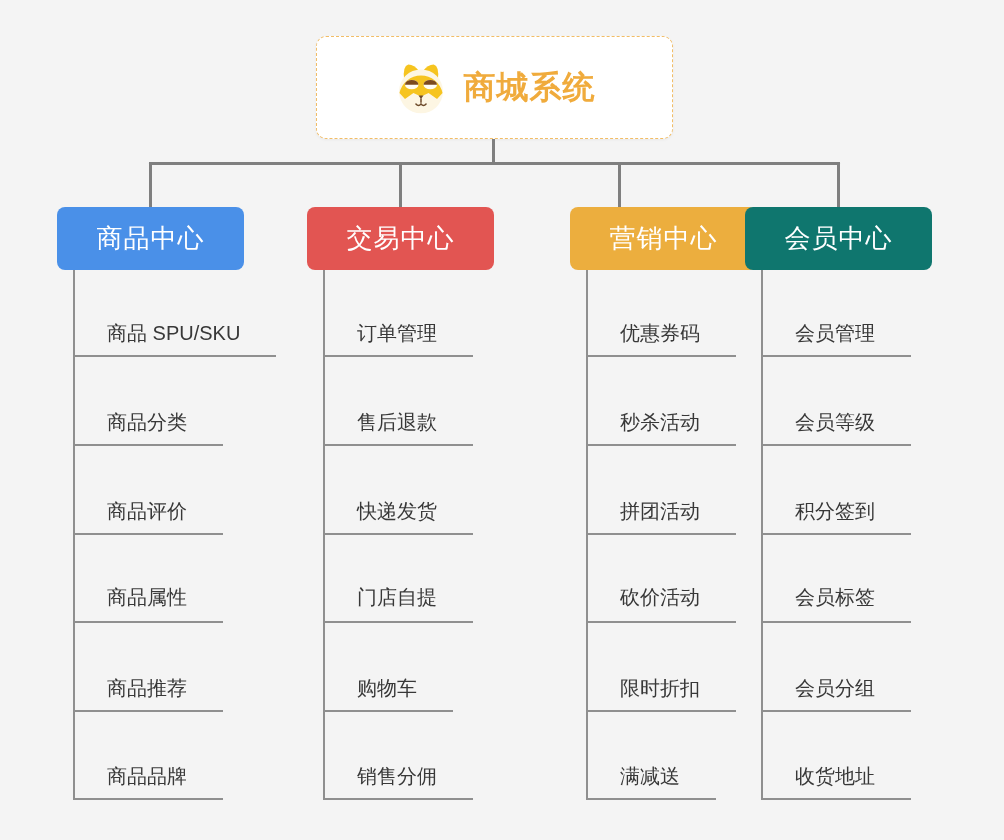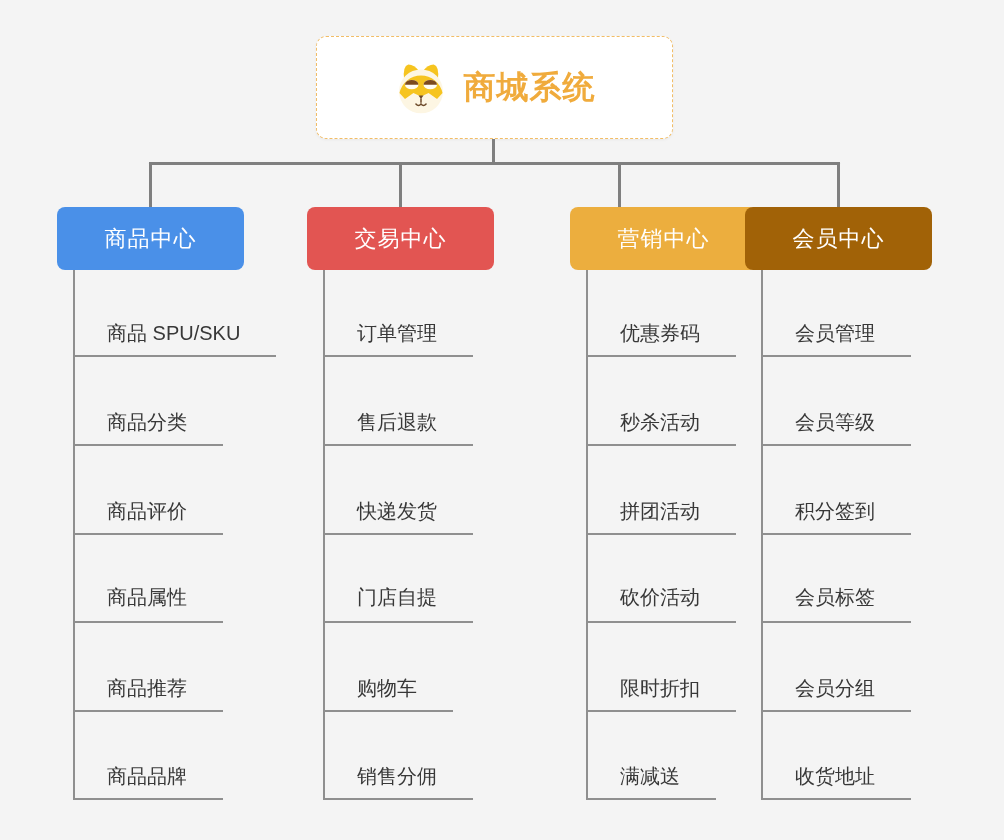--- a/index.html
+++ b/index.html
@@ -55,21 +55,21 @@
   .branch-2 { left: 526px; margin-left: 44px; }
   .branch-3 { left: 745px; }
 
   .branch-header {
     width: 187px; height: 63px;
     border-radius: 8px;
     display: flex;
     align-items: center;
     justify-content: center;
     color: #ffffff;
-    font-size: 22px;
+    font-size: 26px;
     letter-spacing: 1px;
     white-space: nowrap;
     cursor: default;
   }
 
   .trunk {
     position: absolute;
     left: 16px; top: 63px;
     width: 2px; height: 530px;
     background: #8f8f8f;
@@ -147,21 +147,21 @@
     <div class="trunk"></div>
     <div class="sub-item r0">优惠券码</div>
     <div class="sub-item r1">秒杀活动</div>
     <div class="sub-item r2">拼团活动</div>
     <div class="sub-item r3">砍价活动</div>
     <div class="sub-item r4">限时折扣</div>
     <div class="sub-item r5">满减送</div>
   </div>
 
   <div class="branch branch-3">
-    <div class="branch-header" style="background: #a16207;">会员中心</div>
+    <div class="branch-header" style="background: #0f766e;">会员中心</div>
     <div class="trunk"></div>
     <div class="sub-item r0">会员管理</div>
     <div class="sub-item r1">会员等级</div>
     <div class="sub-item r2">积分签到</div>
     <div class="sub-item r3">会员标签</div>
     <div class="sub-item r4">会员分组</div>
     <div class="sub-item r5">收货地址</div>
   </div>
 
 </div>

